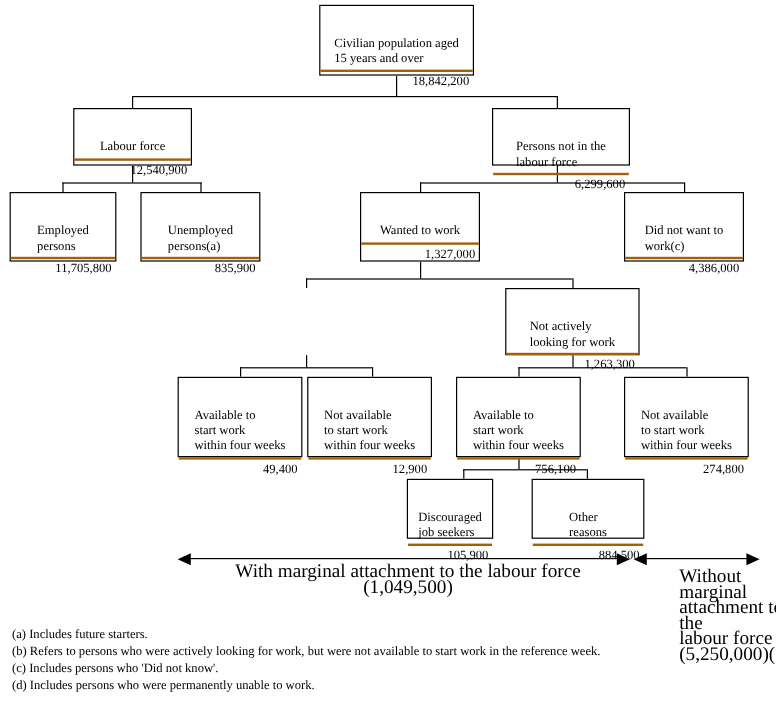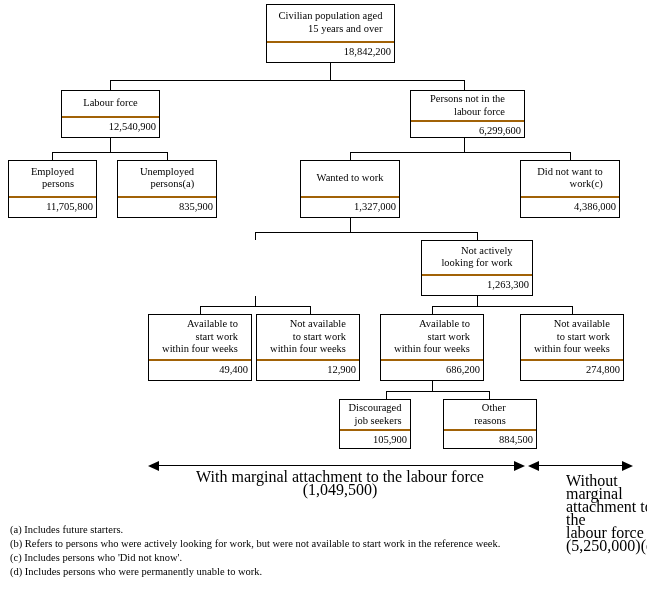--- a/index.html
+++ b/index.html
@@ -25,25 +25,26 @@
     background: #fff;
     display: flex;
     flex-direction: column;
     z-index: 3;
   }
   .node .label {
     flex: 1 1 auto;
     display: flex;
     align-items: center;
     justify-content: center;
-    text-align: right;
+    text-align: left;
     font-size: 10.5px;
     line-height: 12.5px;
     padding: 2px 3px;
     white-space: pre-line;
+    margin-top: 24px;
   }
   .node .value {
     border-top: 2px solid #a16207;
     text-align: right;
     font-size: 10.5px;
     line-height: 12.5px;
     padding: 3px 3px 4px 3px;
   }
 
   
@@ -200,21 +201,21 @@
     <div class="label">Not available
 to start work
 within four weeks</div>
     <div class="value">12,900</div>
   </div>
 
   <div class="node" style="left:380px; top:314px; width:104px; height:67px;">
     <div class="label">Available to
 start work
 within four weeks</div>
-    <div class="value">686,200</div>
+    <div class="value">756,100</div>
   </div>
 
   <div class="node" style="left:520px; top:314px; width:104px; height:67px;">
     <div class="label">Not available
 to start work
 within four weeks</div>
     <div class="value">274,800</div>
   </div>
 
   <div class="node" style="left:339px; top:399px; width:72px; height:50px;">

